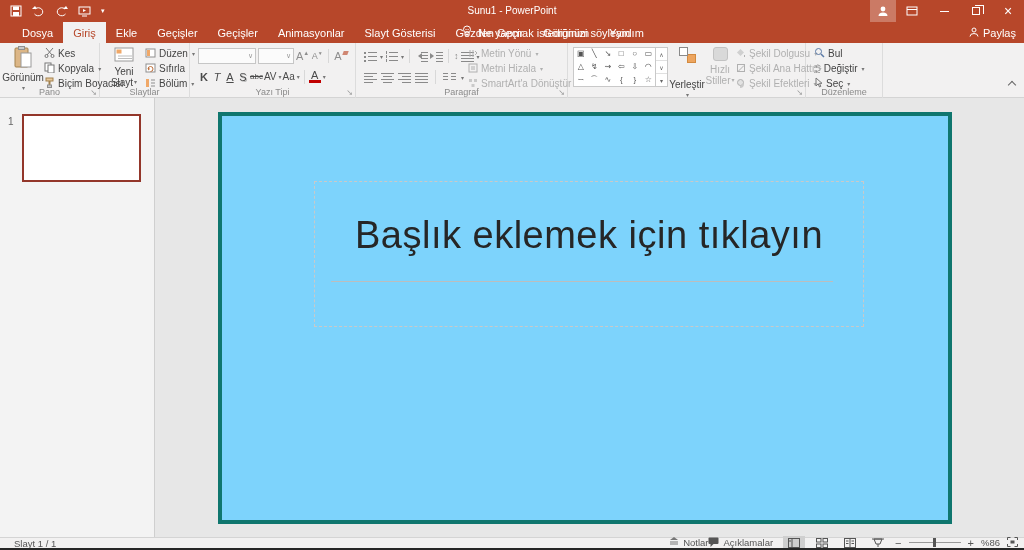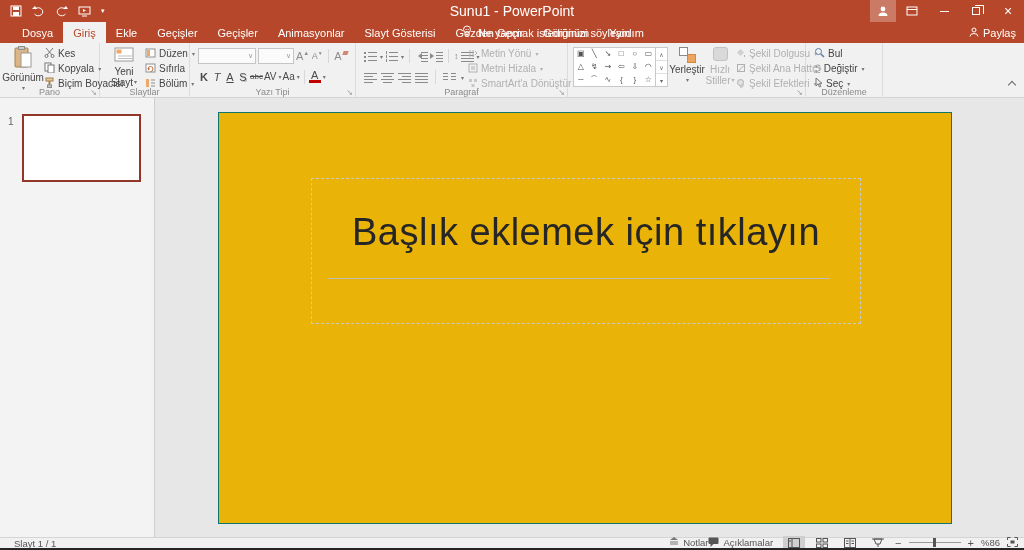--- a/index.html
+++ b/index.html
@@ -5,21 +5,21 @@
   * {margin:0;padding:0;box-sizing:border-box}
   html,body {width:1024px;height:550px;overflow:hidden}
   body {position:relative;font-family:"Liberation Sans",sans-serif;background:#e7e7e7;color:#444}
   .ab {position:absolute}
   .fx {display:flex;align-items:center}
 
   
   .titlebar {position:absolute;top:0;left:0;width:1024px;height:22px;background:#B7472A;color:#fff}
   .qat {display:flex;align-items:center;gap:10px;padding-left:10px;height:22px}
   .qat .qbtn {display:flex;align-items:center;justify-content:center;color:#fff}
-  .wintitle {position:absolute;top:0;left:0;right:0;height:22px;text-align:center;line-height:22px;font-size:14px;color:#fff;pointer-events:none}
+  .wintitle {position:absolute;top:0;left:0;right:0;height:22px;text-align:center;line-height:22px;font-size:10px;color:#fff;pointer-events:none}
   .winctl {position:absolute;right:0;top:0;height:22px;display:flex;align-items:stretch}
   .wcb {width:32px;display:flex;align-items:center;justify-content:center;font-size:12px;color:#fff}
   .avatarbox {width:26px;background:rgba(255,255,255,.28);display:flex;align-items:center;justify-content:center}
   .minbar {width:9px;height:1px;background:#fff;display:inline-block}
   .restico {width:8px;height:8px;border:1px solid #fff;position:relative;display:inline-block}
   .restico::before {content:"";position:absolute;left:2px;top:-3px;width:8px;height:8px;border:1px solid #fff;border-bottom:none;border-left:none}
 
   
   .tabrow {position:absolute;top:22px;left:0;width:1024px;height:21px;background:#B7472A;display:flex;align-items:stretch;padding-left:12px}
   .tab {padding:0 10px;font-size:11px;color:#fff;display:flex;align-items:center}
@@ -68,21 +68,21 @@
 
   
   .chevup {display:inline-block;width:6px;height:6px;border-left:1px solid #666;border-top:1px solid #666;transform:rotate(45deg)}
 
   
   .workspace {position:absolute;top:98px;left:0;width:1024px;height:439px}
   .thumbpanel {position:absolute;left:0;top:0;width:155px;height:439px;background:#f3f3f3;border-right:1px solid #cfcfcf}
   .thumbnum {position:absolute;left:8px;top:18px;font-size:10px;color:#666}
   .thumb {position:absolute;left:22px;top:16px;width:119px;height:68px;background:#fff;border:2px solid #93362a}
   .canvas {position:absolute;left:156px;top:0;width:868px;height:439px;background:#e7e7e7}
-  .slide {position:absolute;left:62px;top:14px;width:734px;height:412px;background:#eab308;border:1px solid #0f766e}
+  .slide {position:absolute;left:62px;top:14px;width:734px;height:412px;background:#7dd3fc;border:4px solid #0f766e}
   .ph {position:absolute;border:1px dashed #c9c9c9;background:transparent}
   .ph-title {left:92px;top:65px;width:550px;height:146px}
   .ph-title .txt {margin-top:32px;text-align:center;font-size:38px;font-weight:300;color:#262626;letter-spacing:.5px;font-family:"Liberation Sans",sans-serif}
   .ph-title .rule {position:absolute;left:16px;right:30px;top:99px;height:1px;background:#bdbdbd}
   .ph-sub {left:92px;top:217px;width:550px;height:99px}
   .ph-sub .txt {margin-top:5px;text-align:center;font-size:17px;color:#262626}
 
   
   .statusbar {position:absolute;left:0;top:537px;width:1024px;height:11px;background:#f2f1f1;border-top:1px solid #d4d4d4;font-size:9.5px;color:#555}
   .bottomstrip {position:absolute;left:0;top:548px;width:1024px;height:2px;background:#262626}
@@ -404,21 +404,21 @@
     <div class="galarrows">
       <span>∧</span>
       <span>∨</span>
       <span>▾</span>
     </div>
     <div class="bigbtn" style="left:102px;top:4px;width:34px">
       <span class="arr-sq">
           <span class="s2"></span>
           <span class="s1"></span>
         </span>
-      <span style="margin-top:1px">Yerleştir</span>
+      <span style="margin-top:16px">Yerleştir</span>
       <span class="da">▾</span>
     </div>
     <div class="bigbtn gray" style="left:136px;top:4px;width:32px">
       <span class="qstyle"></span>
       <span style="margin-top:3px">Hızlı</span>
       <span class="fx">
           <span>Stiller</span>
           <span class="da">▾</span>
         </span>
     </div>

